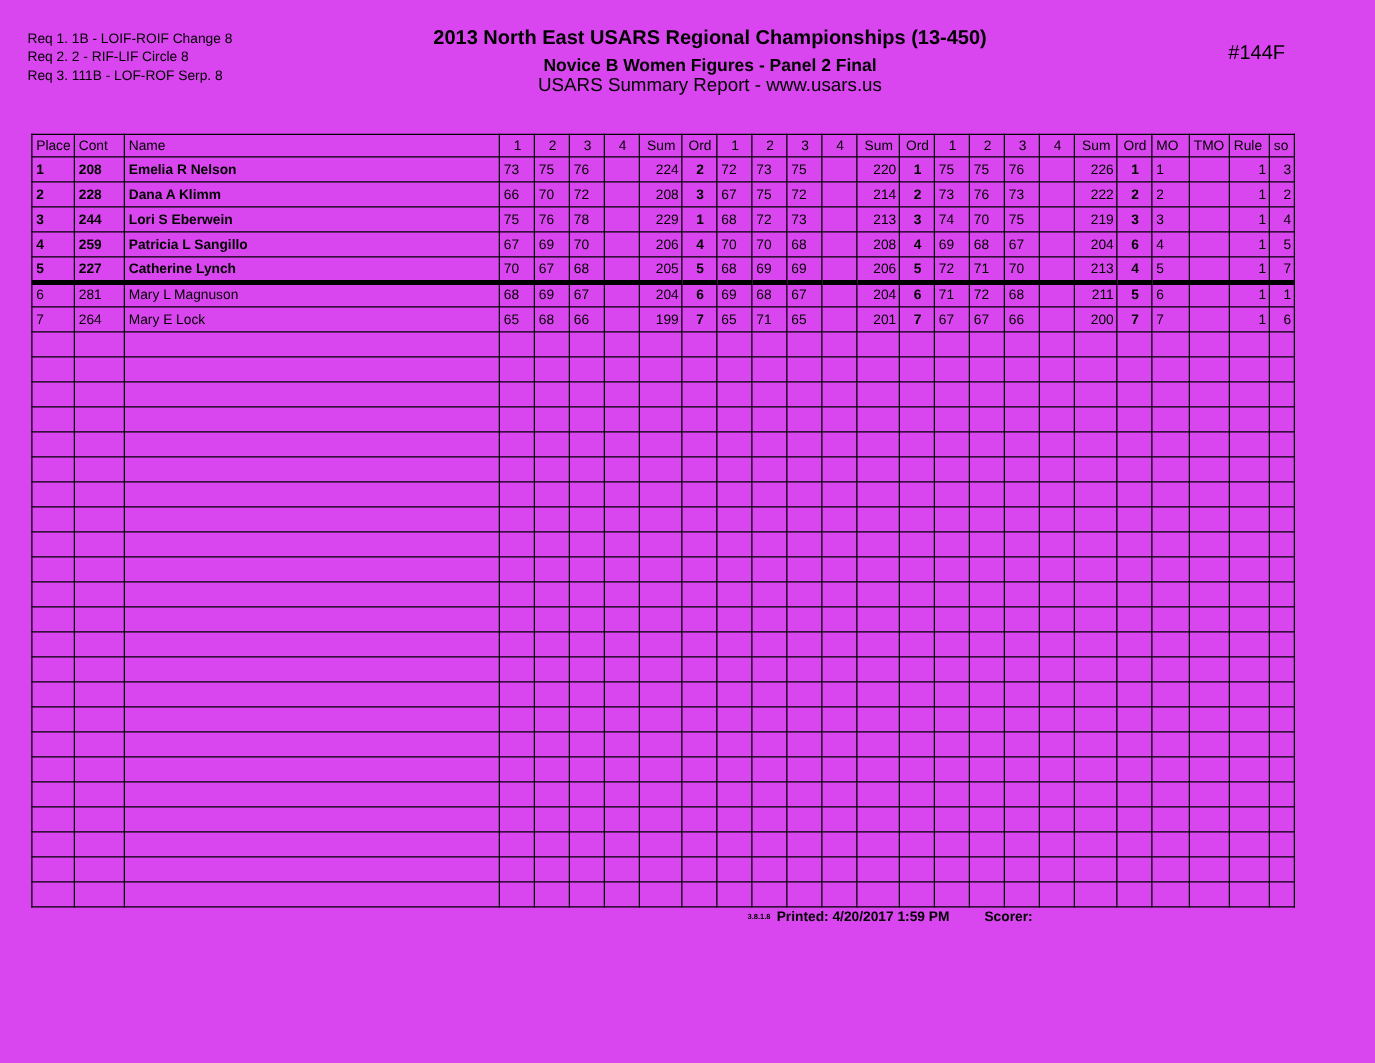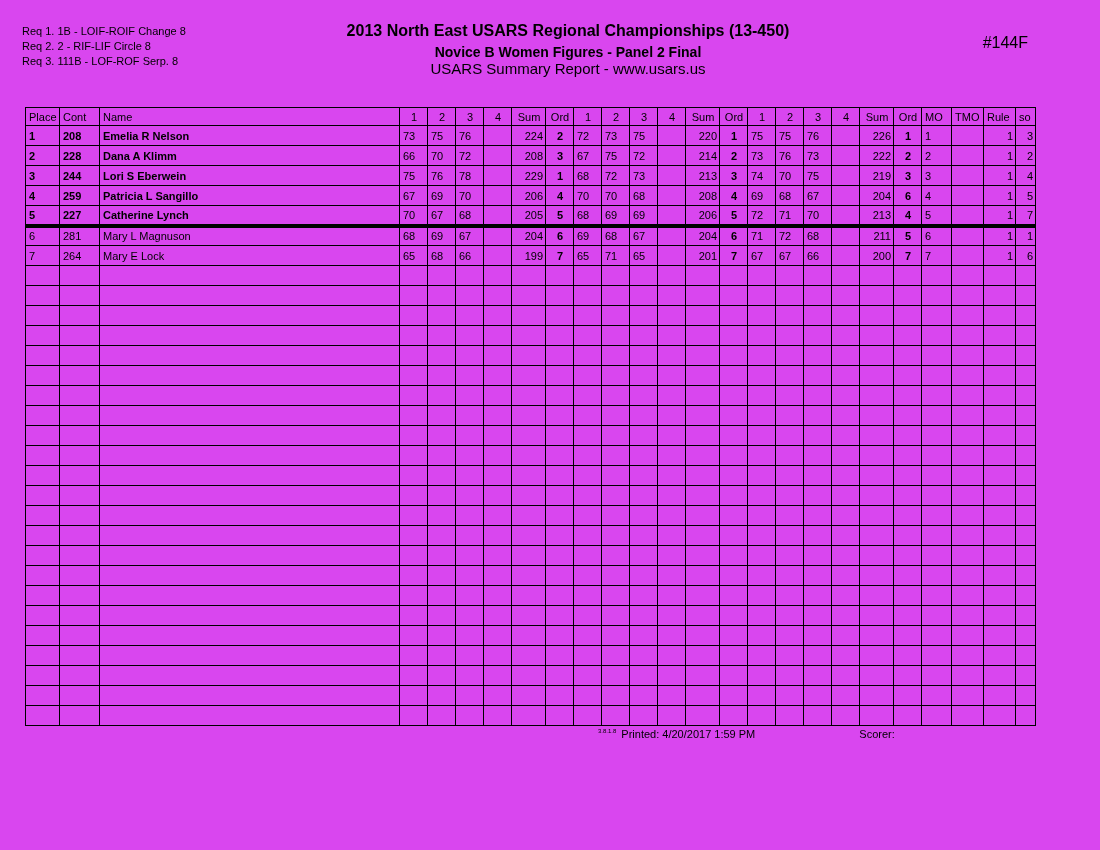--- a/index.html
+++ b/index.html
@@ -24,23 +24,23 @@
   tr.head-row td { height:18px; }
   td.hc { text-align:center; padding:0; }
   td.sc { padding-left:3px; }
   td.sum { text-align:right; padding-right:3px; }
   td.ord { text-align:center; padding:0; }
   td.num { text-align:right; padding-right:3px; }
   .b { font-weight:bold; }
   td.thick-right { border-right:3px solid #000; }
   tr.cut-row td { border-bottom:4px solid #000; }
 
-  .footer { margin-left:598px; margin-top:2px; display:flex; align-items:flex-start; font-size:11px; white-space:nowrap; }
+  .footer { margin-left:598px; margin-top:2px; display:flex; align-items:center; font-size:11px; white-space:nowrap;font-weight:bold; }
   .version { font-size:6px; margin-right:5px; }
-  .scorer { margin-left:104px; }
+  .scorer { margin-left:28px; }
 </style>
 </head>
 <body>
 
 <div class="page">
 
   <div class="reqs">
     <div>Req 1.  1B - LOIF-ROIF Change 8</div>
     <div>Req 2.  2 - RIF-LIF Circle 8</div>
     <div>Req 3.  111B - LOF-ROF Serp. 8</div>

